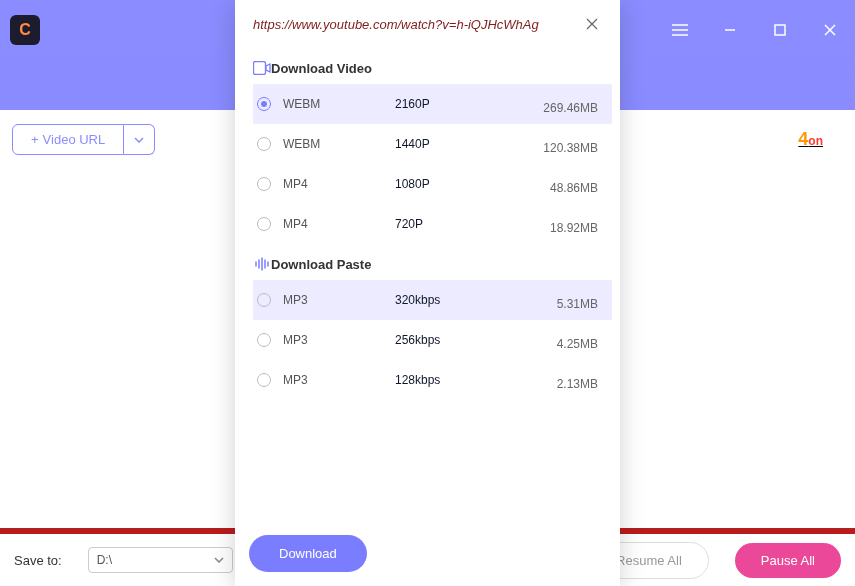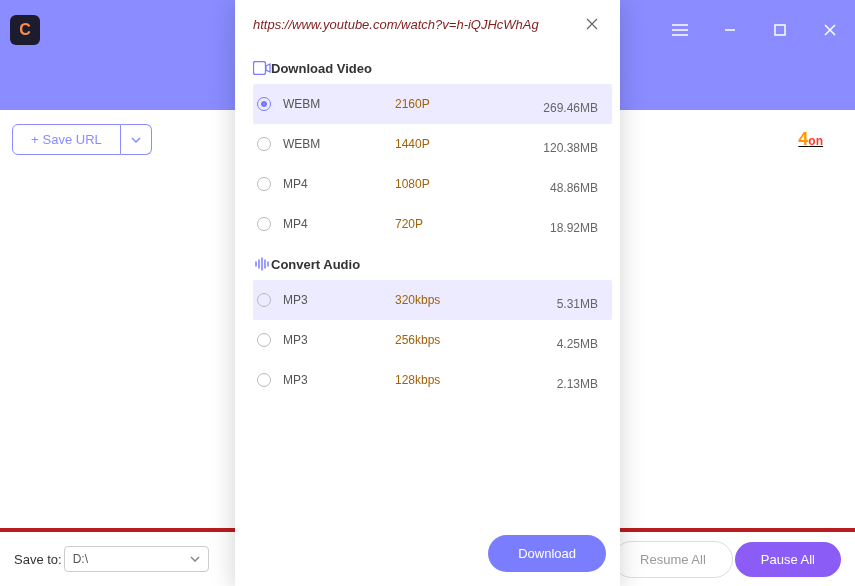--- a/index.html
+++ b/index.html
@@ -21,51 +21,51 @@
 .paste-url-btn { border: 1px solid #8a8cff; color: #8a8cff; background: #fff; padding: 7px 18px; border-radius: 6px 0 0 6px; font-size: 13px; cursor: pointer; display: flex; align-items: center; gap: 4px; }
 .paste-url-dd { border: 1px solid #8a8cff; border-left: none; color: #8a8cff; background: #fff; padding: 7px 10px; border-radius: 0 6px 6px 0; cursor: pointer; }
 .brand-r { margin-left: auto; margin-right: 20px; font-size: 18px; font-weight: bold; text-decoration: underline; }
 .brand-r .o4 { color: #ff9500; }
 .brand-r .on { color: #ff3b30; font-size: 12px; }
 
 
 .empty-status { text-align: center; color: #666; font-size: 13px; position: absolute; top: 485px; left: 0; right: 0; }
 
 
-.footer { position: absolute; bottom: 0; left: 0; right: 0; height: 58px; border-top: 4px solid #b91c1c; display: flex; align-items: center; padding: 0 14px; gap: 2px; background: #fff; }
+.footer { position: absolute; bottom: 0; left: 0; right: 0; height: 58px; border-top: 6px solid #b91c1c; display: flex; align-items: center; padding: 0 14px; gap: 26px; background: #fff; }
 .save-label { font-size: 13px; color: #333; }
 .save-select { width: 145px; height: 26px; border: 1px solid #ccc; border-radius: 4px; font-size: 12px; padding: 0 8px; color: #555; background: #fff; display: flex; align-items: center; justify-content: space-between; }
 .footer-spacer { flex: 1; }
 .pill-btn { border-radius: 999px; padding: 10px 26px; font-size: 13px; border: none; cursor: pointer; }
 .resume-btn { background: #fff; color: #999; border: 1px solid #ddd; }
-.pause-btn { background: #8b5cf6; color: #fff; }
+.pause-btn { background: #ec4899; color: #fff; }
 
 
 .modal { position: absolute; top: 0; left: 235px; width: 385px; height: 586px; background: #fff; box-shadow: 0 4px 24px rgba(0,0,0,0.18); z-index: 50; display: flex; flex-direction: column; }
 .modal-url { padding: 14px 18px 8px; display: flex; align-items: center; }
 .url-text { flex: 1; font-size: 13px; color: #7f1d1d; white-space: nowrap; overflow: hidden; font-style: italic; }
 .modal-close { width: 20px; height: 20px; color: #666; cursor: pointer; display: flex; align-items: center; justify-content: center; font-size: 16px; }
 
 .modal-body { flex: 1; overflow-y: auto; padding: 6px 8px 8px 18px; position: relative; }
 .modal-body::-webkit-scrollbar { width: 4px; }
 .modal-body::-webkit-scrollbar-thumb { background: #bbb; border-radius: 2px; }
 
 .section-hdr { display: flex; align-items: center; gap: 0; font-size: 13px; font-weight: 600; color: #333; margin: 12px 0 8px; }
 .section-icon { width: 18px; height: 16px; display: flex; align-items: center; justify-content: center; color: #7b7dff; }
 
 .opt-row { display: flex; align-items: center; padding: 9px 8px 9px 4px; border-radius: 2px; font-size: 12px; color: #555; cursor: pointer; }
 .opt-row.hl { background: #ecebff; }
 .opt-radio { width: 14px; height: 14px; border: 1.5px solid #bbb; border-radius: 50%; margin-right: 12px; flex-shrink: 0; position: relative; }
 .opt-radio.sel { border-color: #7b7dff; }
 .opt-radio.sel::after { content: ''; position: absolute; top: 2.5px; left: 2.5px; width: 6px; height: 6px; background: #7b7dff; border-radius: 50%; }
 .opt-fmt { width: 112px; }
-.opt-q { width: 140px; color: #a16207; }
+.opt-q { width: 140px; color: #0f172a; }
 .opt-sz { flex: 1; text-align: right; color: #666; padding-right: 6px; margin-top: 8px; }
 
-.modal-footer { padding: 14px; display: flex; justify-content: flex-end; }
+.modal-footer { padding: 14px; display: flex; }
 .dl-btn { background: #7b7dff; color: #fff; border: none; border-radius: 999px; padding: 11px 30px; font-size: 13px; font-weight: 500; cursor: pointer; }
 
 svg { display: block; }
 </style>
 </head>
 <body>
 
 <div class="main-header">
   <div class="app-logo">
       <span class="app-logo-c">C</span>
@@ -113,21 +113,21 @@
       </div>
       <span>Toolbox</span>
     </div>
   </div>
 </div>
 
 <div class="toolbar">
   <div class="paste-url-grp">
     <button class="paste-url-btn">
       <span>+</span>
-      <span>Save URL</span>
+      <span>Video URL</span>
     </button>
     <button class="paste-url-dd">
       <svg width="10" height="6" viewBox="0 0 10 6">
           <path d="M1 1l4 4 4-4" fill="none" stroke="#8a8cff" stroke-width="1.5"></path>
         </svg>
     </button>
   </div>
   <div class="brand-r"><span class="o4">4</span><span class="on">on</span></div>
 </div>
 
@@ -193,21 +193,21 @@
           <span class="opt-sz">18.92MB</span>
         </div>
       </div>
 
     <div class="section-hdr">
       <span class="section-icon">
         <svg width="16" height="14" viewBox="0 0 16 14">
             <path d="M2 5v4M5 3v8M8 1v12M11 3v8M14 5v4" stroke="#7b7dff" stroke-width="1.5" stroke-linecap="round"></path>
           </svg>
       </span>
-      <span>Convert Audio</span>
+      <span>Download Paste</span>
     </div>
     <div id="audio-list">
         <div class="opt-row hl">
           <span class="opt-radio"></span>
           <span class="opt-fmt">MP3</span>
           <span class="opt-q">320kbps</span>
           <span class="opt-sz">5.31MB</span>
         </div>
         <div class="opt-row">
           <span class="opt-radio"></span>

